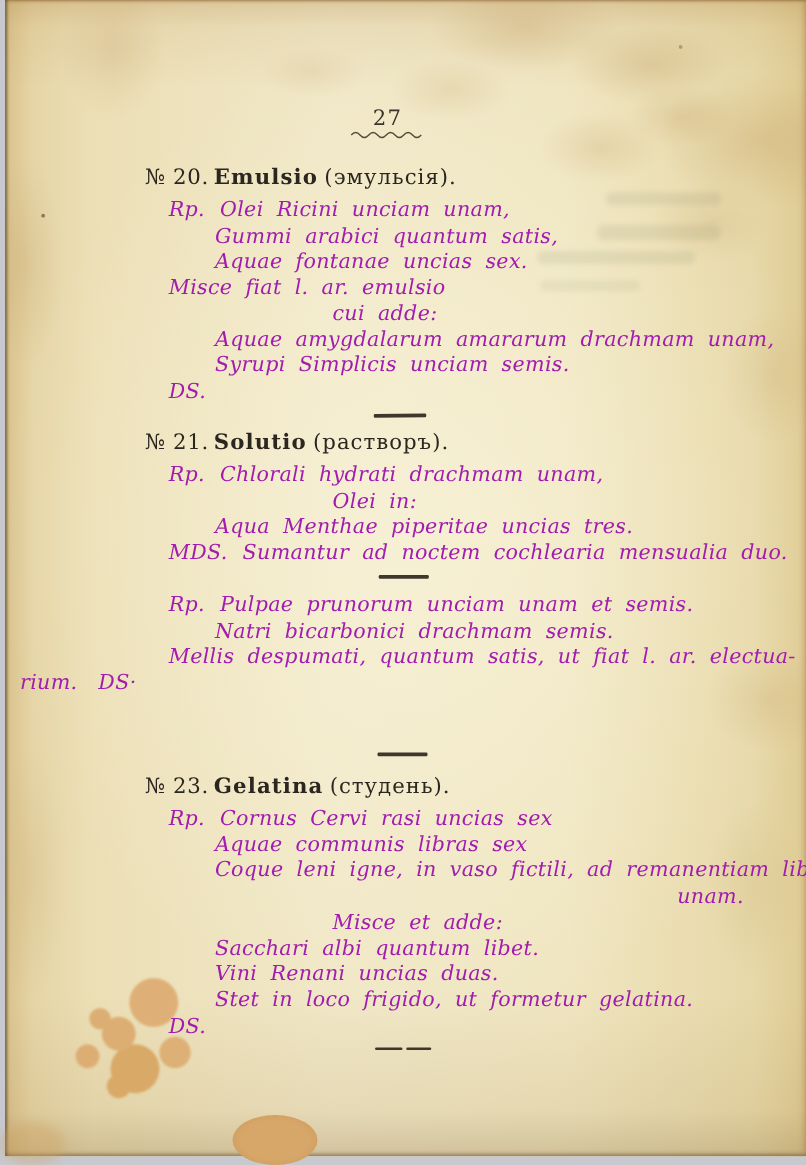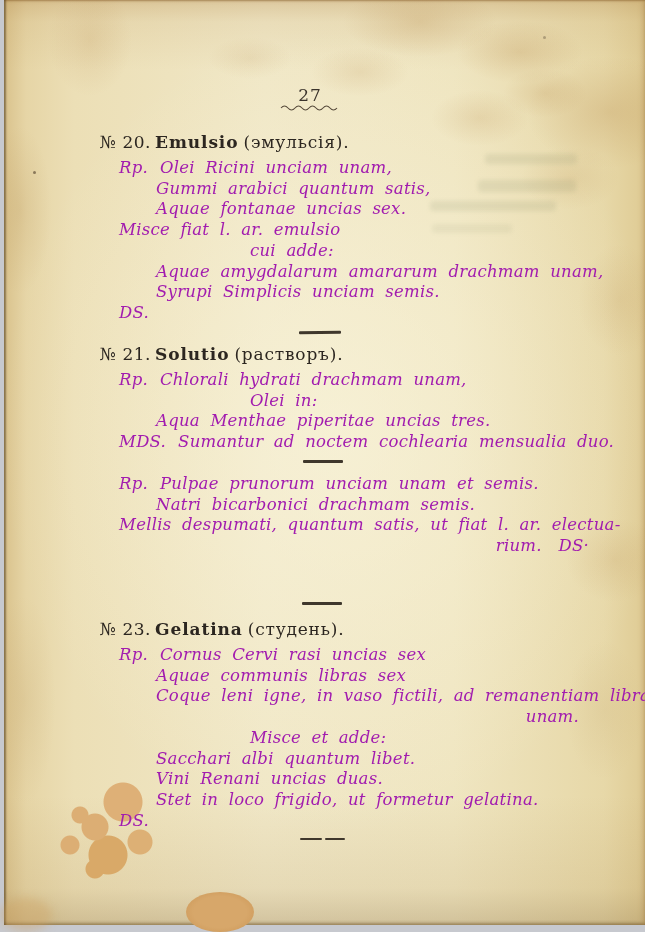--- a/index.html
+++ b/index.html
@@ -70,38 +70,38 @@
   .speck{position:absolute;border-radius:50%;}
   .speck.s1{left:33px;top:171px;width:3px;height:3px;background:#6b5a42;opacity:.75;}
   .speck.s2{left:543px;top:36px;width:3px;height:3px;background:#8a7a5e;opacity:.6;}
 
   
   .content{position:absolute;left:0;top:0;width:645px;height:932px;color:#38302a;}
   .pagenum{position:absolute;top:85px;left:290px;width:40px;text-align:center;
            font-size:17px;letter-spacing:1px;color:#3a332b;}
   .flourish{position:absolute;left:280px;top:103px;}
 
-  .recipes{position:absolute;left:0;top:0;width:538px;height:932px;}
+  .recipes{position:absolute;left:16px;top:0;width:538px;height:932px;}
   .recipe{position:absolute;left:0;width:645px;}
   .recipe:nth-child(1){top:131px;}
   .recipe:nth-child(2){top:343px;}
   .recipe:nth-child(3){top:474px;}
   .recipe:nth-child(4){top:618px;}
 
   .head{margin:0 0 5px 100px;line-height:22px;font-size:17px;font-style:normal;color:#2c2620;white-space:nowrap;}
   .rnum{letter-spacing:.5px;}
   .rname{font-weight:bold;letter-spacing:.9px;margin-left:4px;}
   .rnote{margin-left:5px;letter-spacing:.8px;}
 
   .line{font-style:italic;font-size:16.5px;line-height:20.7px;word-spacing:5px;letter-spacing:.25px;white-space:nowrap;color:#a21caf;}
   .line .pre{margin-right:12px;}
   .line.a{margin-left:119px;}
   .line.b{margin-left:156px;}
   .line.c{margin-left:250px;}
-  .line.r1{text-align:right;margin-right:56px;white-space:normal;}
+  .line.r1{text-align:left;margin-right:56px;white-space:normal;}
   .line.r2{text-align:right;margin-right:66px;white-space:normal;}
 
   .divider{position:absolute;background:#3f372c;height:2.6px;border-radius:1px;}
   .divider.d1{left:299px;top:331px;width:42px;transform:rotate(-.6deg);}
   .divider.d2{left:303px;top:460px;width:40px;}
   .divider.d3{left:302px;top:602px;width:40px;height:3px;}
   .dash{position:absolute;background:#3f372c;height:2.4px;top:838px;border-radius:1px;}
   .dash.k1{left:300px;width:22px;}
   .dash.k2{left:325px;width:20px;}
 </style>

